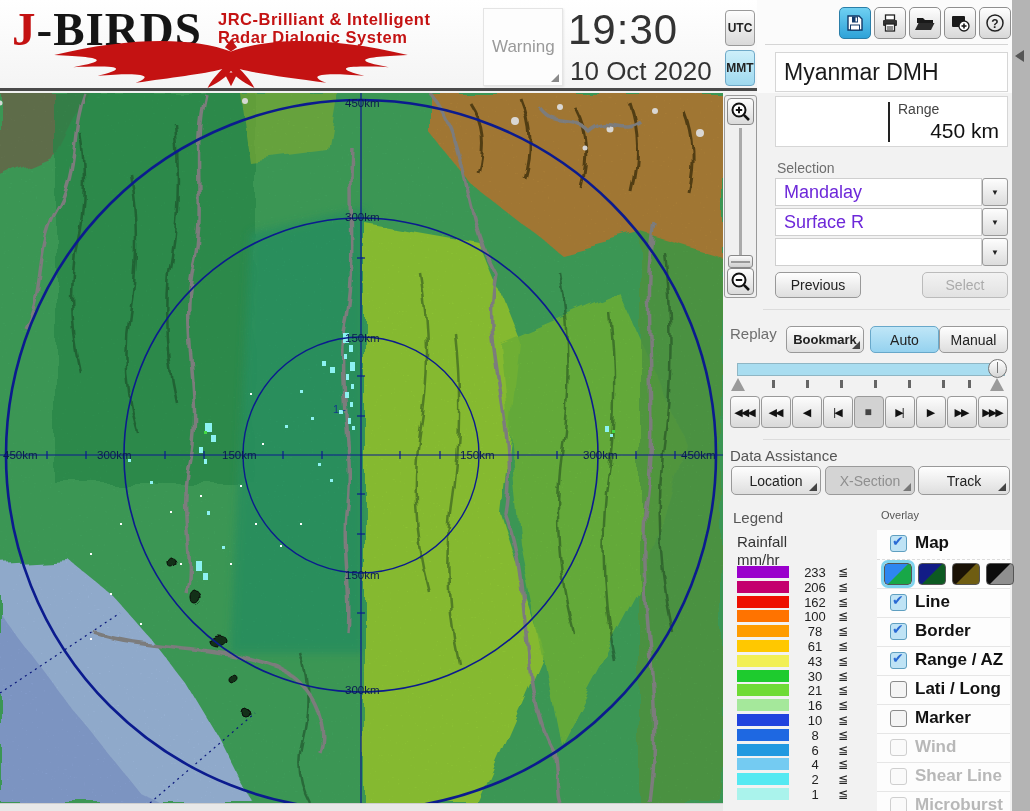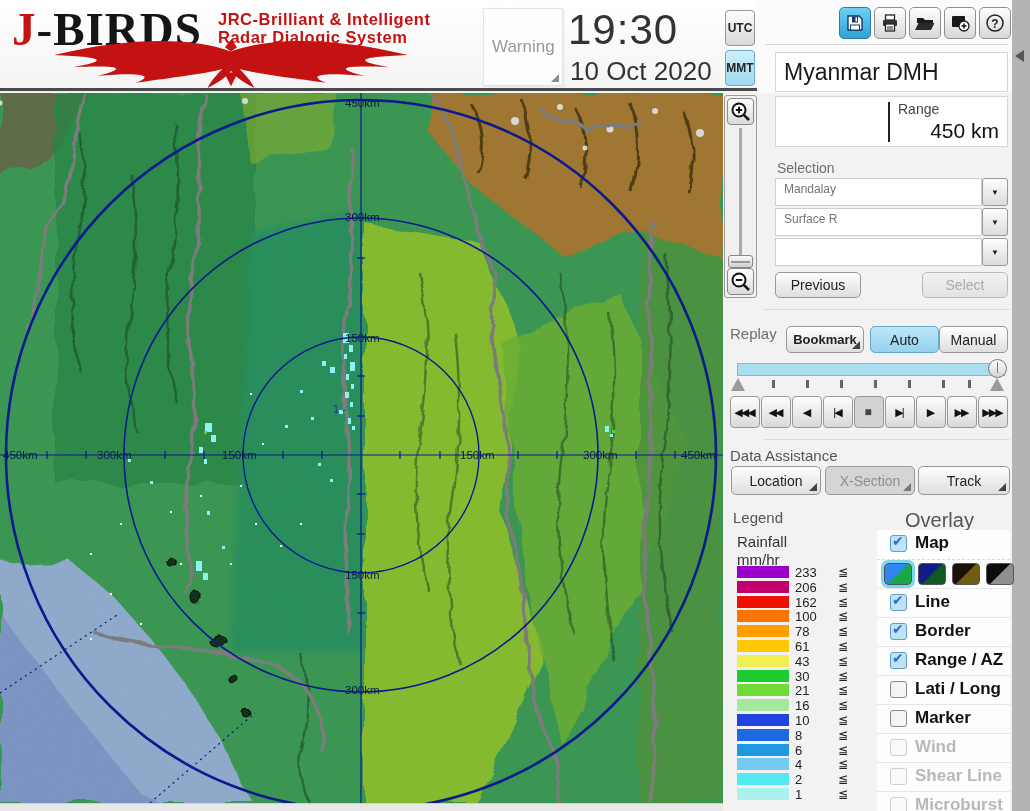--- a/index.html
+++ b/index.html
@@ -36,21 +36,21 @@
                border-width:6px 9px 6px 0;border-color:transparent #555 transparent transparent;}
   .card{background:#fff;border:1px solid #d6d6d6;box-sizing:border-box;}
   #station-name{left:775px;top:52px;width:233px;height:40px;}
   #station-name span{position:absolute;left:8px;top:6px;font-size:23px;color:#1a1a1a;}
   #range-box{left:775px;top:96px;width:233px;height:51px;}
   #range-div{position:absolute;left:112px;top:5px;width:2px;height:40px;background:#222;}
   #range-label{position:absolute;left:122px;top:4px;font-size:14px;color:#444;}
   #range-value{position:absolute;right:8px;top:22px;font-size:21px;color:#111;}
   .panel-label{color:#6e6e6e;font-size:14px;}
   .dd-field{width:207px;height:28px;background:#fff;border:1px solid #cfcfcf;box-sizing:border-box;}
-  .dd-field span{position:absolute;left:8px;top:3px;font-size:12px;color:#737373;}
+  .dd-field span{position:absolute;left:8px;top:3px;font-size:18px;color:#6d28d9;}
   .dd-btn{width:26px;height:28px;border:1px solid #999;border-radius:3px;box-sizing:border-box;
           background:linear-gradient(#fdfdfd,#dcdcdc);display:flex;align-items:center;justify-content:center;
           font-size:8px;color:#222;}
   .btn{border:1px solid #999;border-radius:5px;background:linear-gradient(#fefefe,#dedede);
        display:flex;align-items:center;justify-content:center;font-size:14px;color:#222;box-sizing:border-box;}
   .btn.disabled{color:#ababab;background:linear-gradient(#f2f2f2,#e2e2e2);border-color:#bbb;}
   .btn.pressedgray{background:#d4d4d4;color:#8f8f8f;border-color:#9a9a9a;}
   .btn.selblue{background:linear-gradient(#bfe6f7,#95d2ef);border-color:#68a8ca;}
   .sep{height:1px;background:#dcdcdc;}
   
@@ -61,21 +61,21 @@
   .rp-tri{width:0;height:0;border-style:solid;border-width:0 7px 13px 7px;
           border-color:transparent transparent #9a9a9a transparent;}
   .rp-tick{top:380px;width:3px;height:8px;background:#666;}
   .transport{top:396px;width:30px;height:32px;border:1px solid #999;border-radius:4px;box-sizing:border-box;
              background:linear-gradient(#fdfdfd,#d9d9d9);display:flex;align-items:center;justify-content:center;
              font-size:11px;letter-spacing:-2px;color:#111;padding-right:2px;}
   .transport.pressed{background:#d2d2d2;font-size:12px;letter-spacing:0;color:#444;}
   
   .lg-row{position:absolute;left:737px;width:130px;height:13px;}
   .lg-sw{position:absolute;left:0;top:0;width:52px;height:12px;}
-  .lg-val{position:absolute;left:58px;top:-1px;width:40px;text-align:left;font-size:13px;color:#222;}
+  .lg-val{position:absolute;left:58px;top:-1px;width:40px;text-align:center;font-size:13px;color:#222;}
   .lg-le{position:absolute;left:101px;top:-1px;font-size:12px;color:#222;}
   .ov-row{position:absolute;left:877px;width:133px;height:29px;border-top:1px solid #e6e6e6;background:#fdfdfd;box-sizing:border-box;}
   .ov-row .cb{position:absolute;left:13px;top:5px;width:17px;height:17px;border:1px solid #8a8a8a;border-radius:3px;
               background:#f4f4f4;box-sizing:border-box;}
   .ov-row .cb.on{background:#bfe3f5;border-color:#5f9fc0;}
   .ov-row .cb.on::after{content:"✔";position:absolute;left:1px;top:-3px;font-size:14px;color:#2a6ad4;font-weight:bold;}
   .ov-row .lbl{position:absolute;left:38px;top:3px;font-size:17px;font-weight:bold;color:#111;white-space:nowrap;}
   .ov-row.dis .lbl{color:#b8b8b8;}
   .ov-row.dis .cb{border-color:#cfcfcf;background:#fafafa;}
   .mapsw{position:absolute;top:3px;width:28px;height:22px;border-radius:4px;border:1px solid #555;box-sizing:border-box;}
@@ -322,21 +322,21 @@
         <span class="lg-val">2</span>
         <span class="lg-le">≦</span>
       </div>
       <div class="lg-row" style="top: 788px;">
         <span class="lg-sw" style="background: rgb(170, 243, 236);"></span>
         <span class="lg-val">1</span>
         <span class="lg-le">≦</span>
       </div>
     </div>
 
-  <div class="abs panel-label" style="left:881px;top:509px;font-size:20px;color:#555;margin-left:24px;">Overlay</div>
+  <div class="abs panel-label" style="left:881px;top:509px;font-size:11px;color:#555;">Overlay</div>
   <div class="abs ov-row" style="top:530px;border-top:none;">
     <span class="cb on"></span>
     <span class="lbl">Map</span>
   </div>
   <div class="abs" style="left:877px;top:559px;width:133px;height:29px;background:#fdfdfd;border-top:1px dashed #dcdcdc;box-sizing:border-box;">
     <span class="mapsw sel" style="left: 7px; background: linear-gradient(135deg, rgb(46, 134, 240) 49%, rgb(24, 168, 72) 51%);"></span>
     <span class="mapsw" style="left: 41px; background: linear-gradient(135deg, rgb(18, 28, 134) 49%, rgb(13, 90, 34) 51%);"></span>
     <span class="mapsw" style="left: 75px; background: linear-gradient(135deg, rgb(26, 18, 6) 49%, rgb(111, 93, 18) 51%);"></span>
     <span class="mapsw" style="left: 109px; background: linear-gradient(135deg, rgb(12, 12, 12) 49%, rgb(143, 143, 143) 51%);"></span>
   </div>

